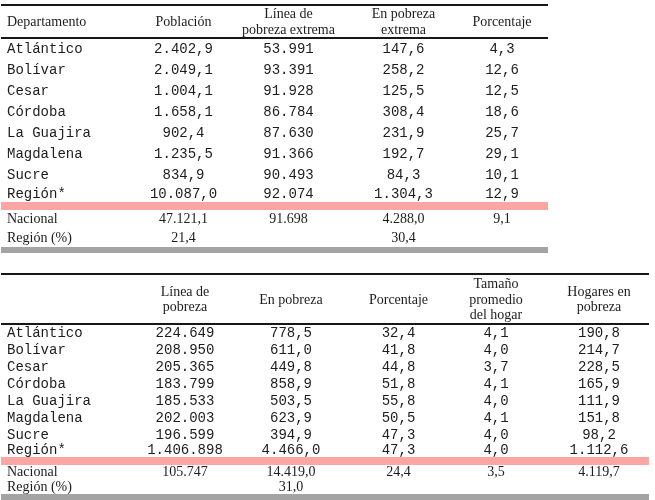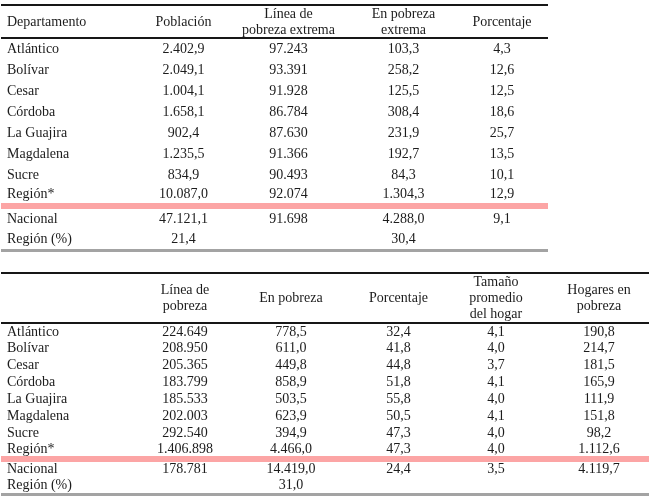--- a/index.html
+++ b/index.html
@@ -28,22 +28,22 @@
     font-weight: normal;
     padding: 0;
     text-align: center;
     vertical-align: middle;
     overflow: hidden;
   }
   th { white-space: pre-line; line-height: 1.12; }
   .name { text-align: left; padding-left: 6px; }
 
   thead { border-top: 2px solid #171717; border-bottom: 2px solid #171717; }
-  tbody.data { border-bottom: 6px solid #fca5a5; }
-  tbody.summary { border-bottom: 3px solid #a3a3a3; }
+  tbody.data { border-bottom: 8px solid #fca5a5; font-family: Liberation Mono, monospace; }
+  tbody.summary { border-bottom: 6px solid #a3a3a3; }
 
   #t1 thead th { height: 32px; }
   #t1 tbody.data td { height: 21px; }
   #t1 tbody.summary td { height: 22px; }
 
   #t2 thead th { height: 50px; }
   #t2 tbody.data td { height: 17px; line-height: 1.0; }
   #t2 tbody.summary td { height: 18px; line-height: 1.0; }
 </style>
 </head>
@@ -67,22 +67,22 @@
 pobreza extrema</th>
         <th>En pobreza
 extrema</th>
         <th>Porcentaje</th>
       </tr>
     </thead>
     <tbody class="data">
       <tr>
         <td class="name">Atlántico</td>
         <td>2.402,9</td>
-        <td>97.243</td>
-        <td>103,3</td>
+        <td>53.991</td>
+        <td>147,6</td>
         <td>4,3</td>
       </tr>
       <tr>
         <td class="name">Bolívar</td>
         <td>2.049,1</td>
         <td>93.391</td>
         <td>258,2</td>
         <td>12,6</td>
       </tr>
       <tr>
@@ -104,21 +104,21 @@
         <td>902,4</td>
         <td>87.630</td>
         <td>231,9</td>
         <td>25,7</td>
       </tr>
       <tr>
         <td class="name">Magdalena</td>
         <td>1.235,5</td>
         <td>91.366</td>
         <td>192,7</td>
-        <td>13,5</td>
+        <td>29,1</td>
       </tr>
       <tr>
         <td class="name">Sucre</td>
         <td>834,9</td>
         <td>90.493</td>
         <td>84,3</td>
         <td>10,1</td>
       </tr>
       <tr>
         <td class="name">Región*</td>
@@ -185,21 +185,21 @@
         <td>41,8</td>
         <td>4,0</td>
         <td>214,7</td>
       </tr>
       <tr>
         <td class="name">Cesar</td>
         <td>205.365</td>
         <td>449,8</td>
         <td>44,8</td>
         <td>3,7</td>
-        <td>181,5</td>
+        <td>228,5</td>
       </tr>
       <tr>
         <td class="name">Córdoba</td>
         <td>183.799</td>
         <td>858,9</td>
         <td>51,8</td>
         <td>4,1</td>
         <td>165,9</td>
       </tr>
       <tr>
@@ -213,39 +213,39 @@
       <tr>
         <td class="name">Magdalena</td>
         <td>202.003</td>
         <td>623,9</td>
         <td>50,5</td>
         <td>4,1</td>
         <td>151,8</td>
       </tr>
       <tr>
         <td class="name">Sucre</td>
-        <td>292.540</td>
+        <td>196.599</td>
         <td>394,9</td>
         <td>47,3</td>
         <td>4,0</td>
         <td>98,2</td>
       </tr>
       <tr>
         <td class="name">Región*</td>
         <td>1.406.898</td>
         <td>4.466,0</td>
         <td>47,3</td>
         <td>4,0</td>
         <td>1.112,6</td>
       </tr>
     </tbody>
     <tbody class="summary">
       <tr>
         <td class="name">Nacional</td>
-        <td>178.781</td>
+        <td>105.747</td>
         <td>14.419,0</td>
         <td>24,4</td>
         <td>3,5</td>
         <td>4.119,7</td>
       </tr>
       <tr>
         <td class="name">Región (%)</td>
         <td></td>
         <td>31,0</td>
         <td></td>

